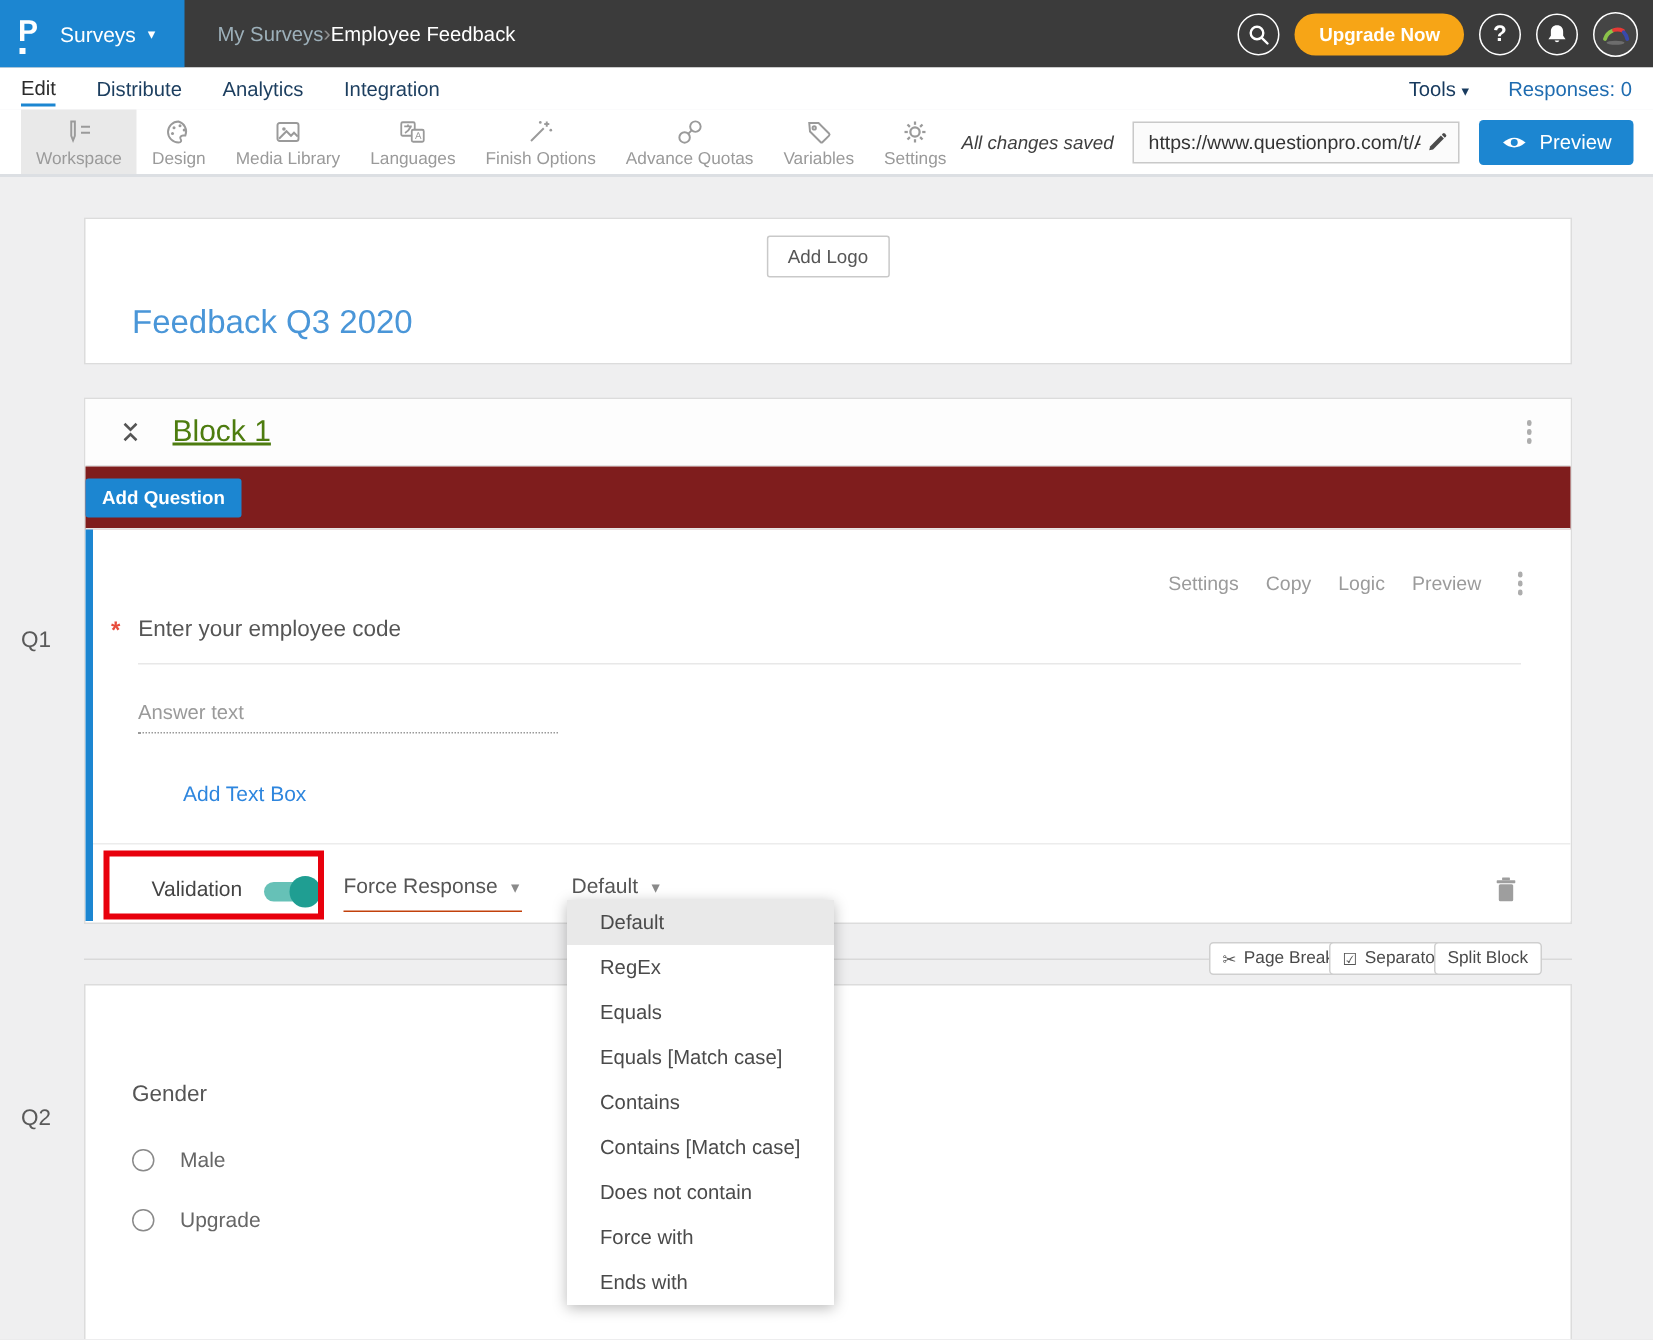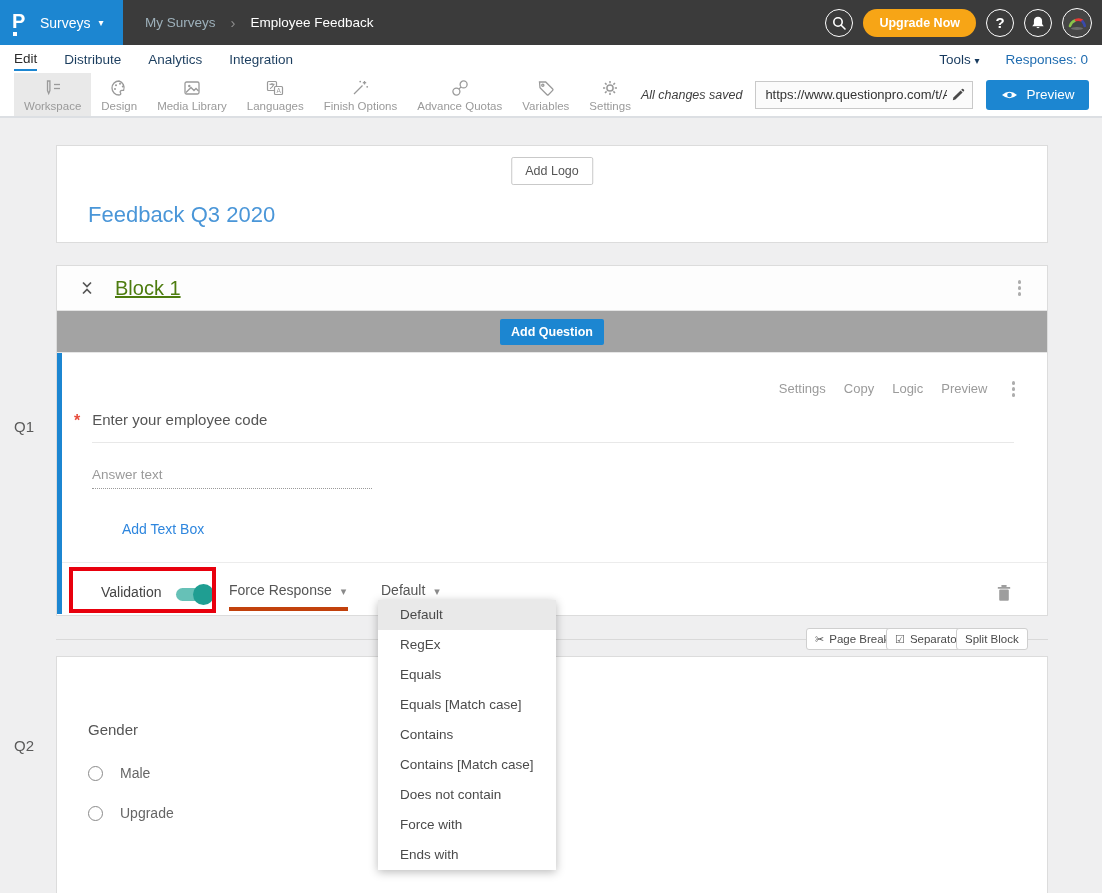--- a/index.html
+++ b/index.html
@@ -7,21 +7,21 @@
   .screen { position:relative; width:1102px; height:893px; background:#efeff0; overflow:hidden; font-family:"Liberation Sans", sans-serif; }
 
   
   .topbar { position:absolute; top:0; left:0; width:100%; height:45px; background:#3b3b3b; }
   .logo-area { position:absolute; left:0; top:0; width:123px; height:45px; background:#1c86d1; display:flex; align-items:center; padding-left:12px; gap:8px; color:#fff; cursor:pointer; }
   .logo-glyph { position:relative; width:20px; height:26px; }
   .logo-glyph .p { font-size:20px; font-weight:bold; color:#fff; line-height:22px; }
   .logo-glyph .dot { position:absolute; left:1px; bottom:0; width:4px; height:4px; background:#fff; }
   .logo-label { font-size:14px; }
   .logo-caret { font-size:10px; color:#fff; }
-  .breadcrumb { position:absolute; left:145px; top:0; height:45px; display:flex; align-items:center; gap:15px; font-size:13.5px; }
+  .breadcrumb { position:absolute; left:145px; top:0; height:45px; display:flex; align-items:center; font-size:13.5px; }
   .bc-parent { color:#9db0ba; cursor:pointer; }
   .bc-sep { color:#8d8d8d; font-size:15px; }
   .bc-current { color:#fff; }
   .topbar-right { position:absolute; right:10px; top:0; height:45px; display:flex; align-items:center; gap:10px; }
   .circle-btn { width:28px; height:28px; border:1.6px solid #fff; border-radius:50%; display:flex; align-items:center; justify-content:center; color:#fff; cursor:pointer; flex:none; }
   .help-glyph { font-size:15px; font-weight:bold; }
   .upgrade-btn { background:#f7a516; color:#fff; font-weight:bold; font-size:12.5px; padding:7px 16px; border-radius:15px; border:none; cursor:pointer; font-family:"Liberation Sans",sans-serif; }
   .avatar { width:30px; height:30px; border:1.6px solid #fff; border-radius:50%; background:#454545; display:flex; align-items:center; justify-content:center; cursor:pointer; overflow:hidden; }
 
   
@@ -49,39 +49,39 @@
   .survey-card { position:absolute; left:56px; top:145px; width:992px; height:98px; background:#fff; border:1px solid #dcdcdc; }
   .add-logo-btn { position:absolute; left:50%; transform:translateX(-50%); top:11px; border:1px solid #c9c9c9; background:#fff; color:#555; font-size:12.5px; padding:6px 13px; border-radius:2px; cursor:pointer; font-family:"Liberation Sans",sans-serif; }
   .survey-title { position:absolute; left:31px; top:56px; font-size:22px; color:#4a96d8; cursor:text; }
 
   
   .block-card { position:absolute; left:56px; top:265px; width:992px; height:351px; background:#fff; border:1px solid #dcdcdc; }
   .block-header { height:45px; background:#fdfdfd; border-bottom:1px solid #e3e3e3; display:flex; align-items:center; padding:0 22px; gap:20px; }
   .block-title { font-size:20px; color:#4d7c0f;text-decoration:underline; }
   .kebab { margin-left:auto; display:flex; flex-direction:column; gap:2.5px; cursor:pointer; padding:4px; }
   .kebab i { width:3.5px; height:3.5px; border-radius:50%; background:#adadad; }
-  .addq-strip { height:42px; background:#a3a3a3; border-bottom:1px solid #e6e6e6; display:flex; align-items:center; justify-content:center; }
+  .addq-strip { height:42px; background:#7f1d1d; border-bottom:1px solid #e6e6e6; display:flex; align-items:center; }
   .add-question-btn { background:#1c86d1; color:#fff; font-weight:bold; font-size:12.5px; padding:6px 11px; border-radius:2px; border:none; cursor:pointer; font-family:"Liberation Sans",sans-serif; }
 
   
   .q1-section { position:relative; height:261px; border-left:5px solid #1c86d1; background:#fff; }
   .q1-actions { position:absolute; top:24px; right:28px; display:flex; align-items:center; gap:18px; font-size:13px; color:#9b9b9b; }
   .q1-actions span { cursor:pointer; }
   .q1-actions .kebab { margin-left:2px; }
   .q1-question { position:absolute; left:12px; top:58px; font-size:15px; color:#555; }
   .req-star { color:#e74c3c; font-size:16px; font-weight:bold; margin-right:12px; vertical-align:-1px; }
   .q1-underline { position:absolute; left:30px; right:33px; top:89px; border-bottom:1px solid #e8e8e8; }
   .answer-input { position:absolute; left:30px; top:110px; width:280px; border:none; border-bottom:1px dotted #9a9a9a; background:transparent; outline:none; font-size:13.5px; color:#555; padding:4px 0 6px 0; font-family:"Liberation Sans",sans-serif; }
   .answer-input::placeholder { color:#9a9a9a; opacity:1; }
   .add-textbox { position:absolute; left:60px; top:168px; font-size:14px; color:#2e86de; cursor:pointer; }
   .validation-row { position:absolute; left:0; right:0; top:209px; bottom:0; border-top:1px solid #ececec; }
   .validation-label { position:absolute; left:39px; top:21px; font-size:14px; color:#444; }
   .toggle { position:absolute; left:114px; top:25px; width:35px; height:13px; border-radius:7px; background:#66c1b7; cursor:pointer; }
   .toggle .knob { position:absolute; right:-3px; top:-4px; width:21px; height:21px; border-radius:50%; background:#1f9e92; }
-  .dd { position:absolute; top:19px; border-bottom:4px solid #c2410c; padding-bottom:9px; font-size:14px; color:#555; cursor:pointer; }
+  .dd { position:absolute; top:19px; border-bottom:1px solid #c2410c; padding-bottom:9px; font-size:14px; color:#555; cursor:pointer; }
   .dd .caret { color:#8a8a8a; font-size:11px; margin-left:9px; }
   .dd-force { left:167px; width:119px; }
   .dd-default { left:319px; width:66px; }
   .trash-btn { position:absolute; right:35px; top:21px; cursor:pointer; }
 
   
   .annotation { position:absolute; left:69px; top:567px; width:147px; height:46px; border:4px solid #e8000d; z-index:6; pointer-events:none; }
 
   
   .insert-line { position:absolute; left:56px; top:639px; width:992px; border-top:1px solid #d9d9d9; }

